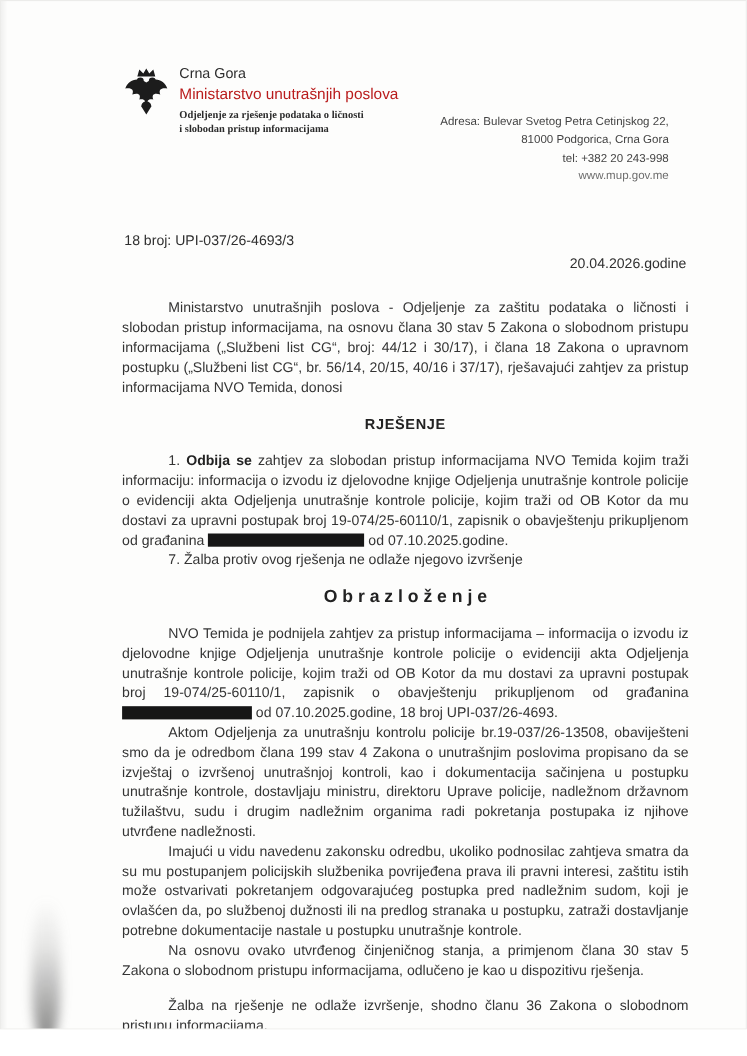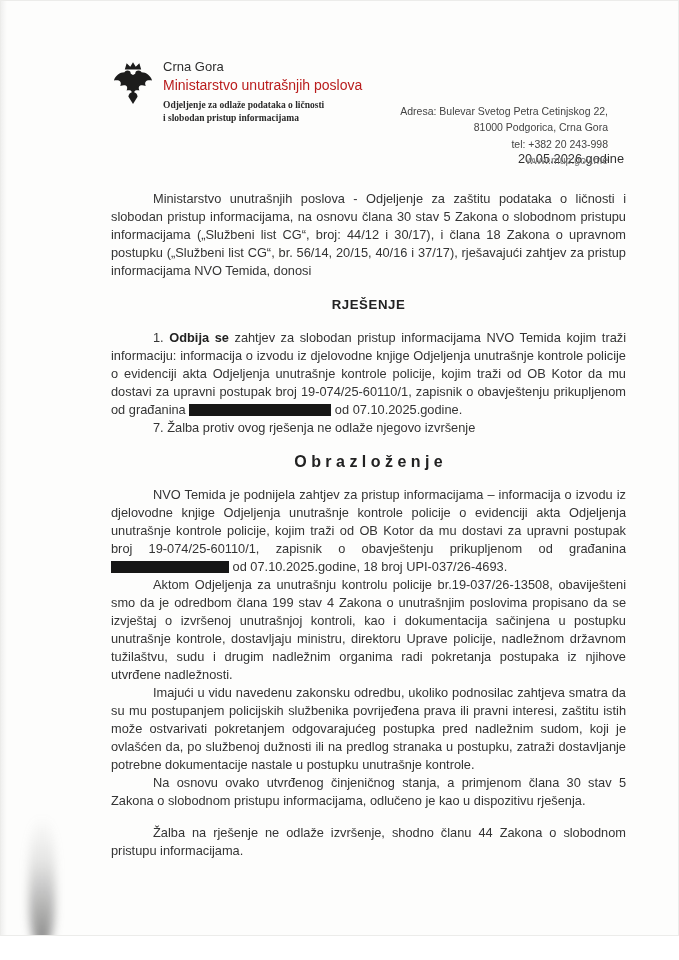--- a/index.html
+++ b/index.html
@@ -69,34 +69,35 @@
             <ellipse cx="28" cy="13" rx="3.4" ry="3"></ellipse>
             <path d="M22 15 C12 9 4 13 1 21 c6 -1 9 1 7 6 c6 -2 9 0 7 5 c5 -1 7 1 5 6 h4 c-2 -5 0 -7 5 -6 c-2 -5 1 -7 7 -5 c-2 -5 1 -7 7 -6 C40 13 32 9 22 15 z"></path>
             <path d="M22 34 c-3 0 -5 2 -5 5 l5 8 5 -8 c0 -3 -2 -5 -5 -5 z"></path>
           </g>
         </svg>
       </div>
       <div class="org">
         <div class="country">Crna Gora</div>
         <div class="ministry">Ministarstvo unutrašnjih poslova</div>
         <div class="dept">
-          <div>Odjeljenje za odlaže podataka o ličnosti</div>
+          <div>Odjeljenje za rješenje podataka o ličnosti</div>
           <div>i slobodan pristup informacijama</div>
         </div>
       </div>
     </div>
     <div class="header-right">
       <div>Adresa: Bulevar Svetog Petra Cetinjskog 22,</div>
       <div>81000 Podgorica, Crna Gora</div>
       <div>tel: +382 20 243-998</div>
       <div class="www">www.mup.gov.me</div>
     </div>
   </div>
 
-  <div class="dateline">20.05.2026.godine</div>
+  <div class="refline">18 broj: UPI-037/26-4693/3</div>
+  <div class="dateline">20.04.2026.godine</div>
 
   <div class="content">
 
     <p class="para">Ministarstvo unutrašnjih poslova - Odjeljenje za zaštitu podataka o ličnosti i slobodan pristup informacijama, na osnovu člana 30 stav 5 Zakona o slobodnom pristupu informacijama („Službeni list CG“, broj: 44/12 i 30/17), i člana 18 Zakona o upravnom postupku („Službeni list CG“, br. 56/14, 20/15, 40/16 i 37/17), rješavajući zahtjev za pristup informacijama NVO Temida, donosi</p>
 
     <p class="para doc-title">RJEŠENJE</p>
 
     <p class="para"><span>1. </span><b>Odbija se</b><span> zahtjev za slobodan pristup informacijama NVO Temida kojim traži informaciju: informacija o izvodu iz djelovodne knjige Odjeljenja unutrašnje kontrole policije o evidenciji akta Odjeljenja unutrašnje kontrole policije, kojim traži od OB Kotor da mu dostavi za upravni postupak broj 19-074/25-60110/1, zapisnik o obavještenju prikupljenom od građanina </span><span class="redaction w-wide"></span><span> od 07.10.2025.godine.</span></p>
 
     <p class="para">7.  Žalba protiv ovog rješenja ne odlaže njegovo izvršenje</p>
@@ -104,18 +105,18 @@
     <p class="para section-heading">O b r a z l o ž e n j e</p>
 
     <p class="para"><span>NVO Temida je podnijela zahtjev za pristup informacijama – informacija o izvodu iz djelovodne knjige Odjeljenja unutrašnje kontrole policije o evidenciji akta Odjeljenja unutrašnje kontrole policije, kojim traži od OB Kotor da mu dostavi za upravni postupak broj 19-074/25-60110/1, zapisnik o obavještenju prikupljenom od građanina </span><span class="redaction w-med"></span><span> od 07.10.2025.godine, 18 broj UPI-037/26-4693.</span></p>
 
     <p class="para">Aktom Odjeljenja za unutrašnju kontrolu policije br.19-037/26-13508, obaviješteni smo da je odredbom člana 199 stav 4 Zakona o unutrašnjim poslovima propisano da se izvještaj o izvršenoj unutrašnjoj kontroli, kao i dokumentacija  sačinjena u postupku unutrašnje kontrole, dostavljaju ministru, direktoru Uprave policije, nadležnom državnom tužilaštvu, sudu i drugim nadležnim organima radi pokretanja postupaka iz njihove utvrđene nadležnosti.</p>
 
     <p class="para">Imajući u vidu navedenu zakonsku odredbu, ukoliko podnosilac zahtjeva smatra da su mu postupanjem policijskih službenika povrijeđena prava ili pravni interesi, zaštitu istih može ostvarivati pokretanjem odgovarajućeg postupka pred nadležnim sudom, koji je ovlašćen da, po službenoj dužnosti ili na predlog stranaka u postupku, zatraži dostavljanje potrebne dokumentacije nastale u postupku unutrašnje kontrole.</p>
 
     <p class="para">Na osnovu ovako utvrđenog činjeničnog stanja, a primjenom člana 30 stav 5 Zakona o slobodnom pristupu informacijama, odlučeno je kao u dispozitivu rješenja.</p>
 
-    <p class="para gap-top">Žalba na rješenje ne odlaže izvršenje, shodno članu 44 Zakona o slobodnom pristupu informacijama.</p>
+    <p class="para gap-top">Žalba na rješenje ne odlaže izvršenje, shodno članu 36 Zakona o slobodnom pristupu informacijama.</p>
 
   </div>
 
   <div class="scan-smudge"></div>
 </div>
 
 </body></html>

